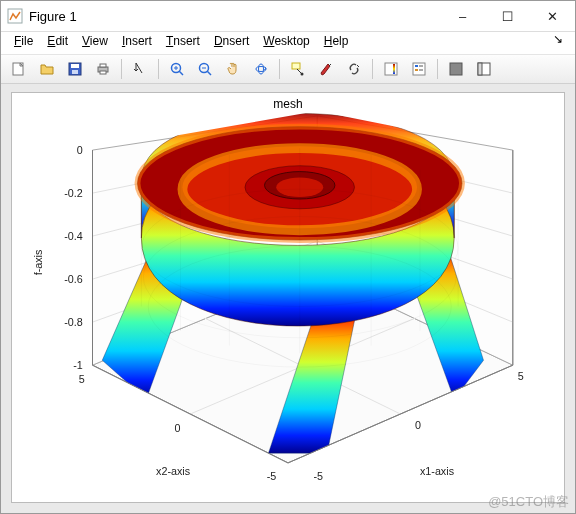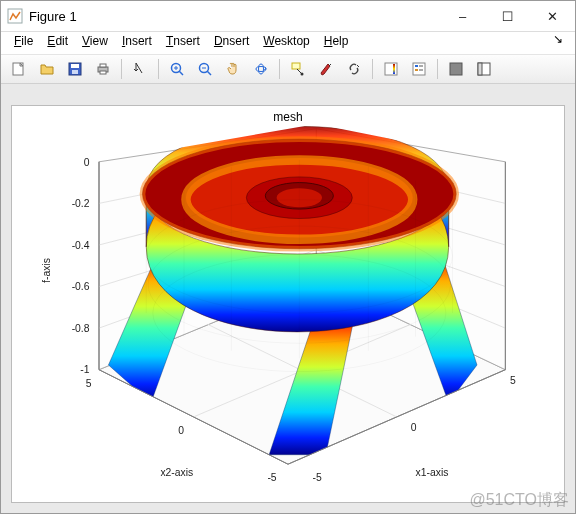--- a/index.html
+++ b/index.html
@@ -108,21 +108,20 @@
     background: #e9e9e9;
     padding: 6px;
     position: relative;
   }
   .axes-box {
     position: absolute;
     left: 10px; top: 8px;
     right: 10px; bottom: 10px;
     background: #fff;
     border: 1px solid #bbb;
-    margin-top: 13px;
   }
   .plot-title {
     position: absolute;
     top: 4px;
     left: 0; right: 0;
     text-align: center;
     font-size: 12px;
   }
   .svg-holder {
     position: absolute;
@@ -135,21 +134,21 @@
     font-family: "Segoe UI", Tahoma, sans-serif;
     font-size: 11px;
     fill: #222;
   }
 
   .watermark {
     position: absolute;
     right: 6px;
     bottom: 2px;
     color: rgba(120,120,120,0.55);
-    font-size: 16px;
+    font-size: 13px;
     pointer-events: none;
   }
 </style>
 </head>
 <body>
 
 <div class="window">
 
   <div class="titlebar">
     <span class="icon">

